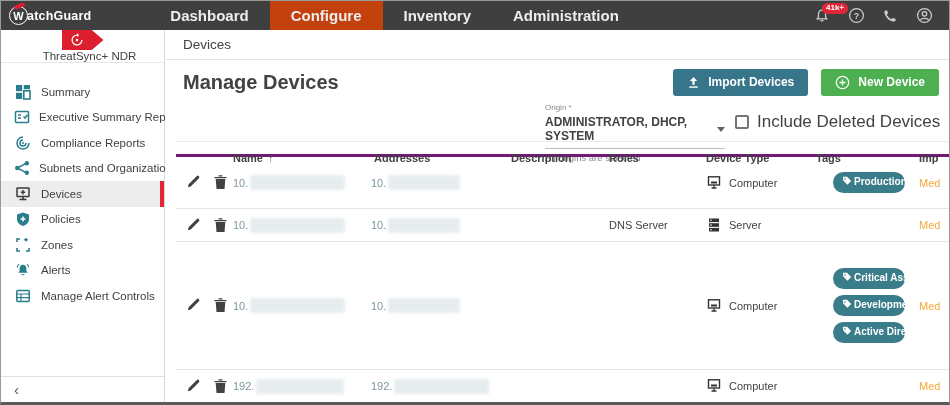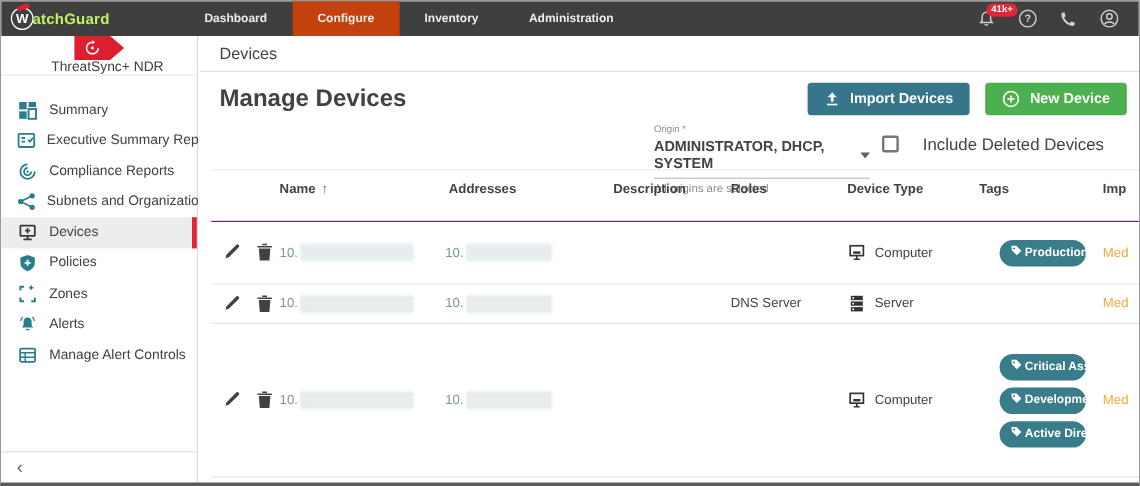--- a/index.html
+++ b/index.html
@@ -5,23 +5,23 @@
   * { margin:0; padding:0; box-sizing:border-box; }
   html,body { background:#fff; }
   body { font-family:"Liberation Sans", sans-serif; color:#424242; }
   .app { position:relative; width:950px; height:405px; border:1px solid #9a9a9a; border-bottom:3px solid #5a5a5a; overflow:hidden; background:#fff; }
 
   
   .navbar { position:absolute; top:0; left:0; right:0; height:29px; background:#3f3f3f; display:flex; align-items:center; z-index:5; }
   .logo { display:flex; align-items:center; margin-left:8px; cursor:pointer; }
   .logo-circle { position:relative; width:19px; height:19px; border:1.5px solid #fff; border-radius:50%; color:#fff; font-size:11px; font-weight:bold; display:flex; align-items:center; justify-content:center; }
   .logo-swoosh { position:absolute; top:-3px; left:4px; width:11px; height:4px; background:#dc1f2e; border-radius:3px 4px 1px 3px; transform:rotate(-22deg); }
-  .logo-rest { color:#bef264; font-size:12.5px; font-weight:bold; letter-spacing:.2px; margin-left:-1px; }
+  .logo-rest { color:#ffffff; font-size:12.5px; font-weight:bold; letter-spacing:.2px; margin-left:-1px; }
   .nav-items { display:flex; align-items:stretch; height:100%; margin-left:58px; }
-  .nav-item { display:flex; align-items:center; padding:0 21px; color:#ededed; font-size:10px; font-weight:bold; cursor:pointer; }
+  .nav-item { display:flex; align-items:center; padding:0 21px; color:#ededed; font-size:15px; font-weight:bold; cursor:pointer; }
   .nav-item.active { background:#c2410c; }
   .nav-right { margin-left:auto; display:flex; align-items:center; gap:16px; margin-right:16px; }
   .nav-icon { position:relative; width:18px; height:18px; color:#cfcfcf; cursor:pointer; display:flex; align-items:center; justify-content:center; }
   .nav-icon svg { display:block; }
   .badge { position:absolute; top:-4px; left:9px; background:#e0273a; color:#fff; font-size:8px; font-weight:bold; border-radius:8px; padding:1.5px 4px; line-height:1; white-space:nowrap; }
 
   
   .sidebar { position:absolute; top:29px; left:0; width:164px; bottom:0; background:#fff; border-right:1px solid #d9d9d9; }
   .sidebar-header { position:relative; height:33px; border-bottom:1px solid #e8e8e8; display:flex; align-items:center;flex-direction:column; }
   .pennant { width:42px; height:29px; background:#dc1f2e; clip-path:polygon(0 0,72% 0,100% 50%,72% 100%,0 100%); display:flex; align-items:center; color:#fff; padding-left:7px; }
@@ -52,25 +52,25 @@
   .filter-input input { width:100%; border:none; border-bottom:1px solid #bdbdbd; font-size:12px; padding:4px 24px 6px 0; outline:none; color:#424242; font-family:"Liberation Sans",sans-serif; }
   .filter-input input::placeholder { color:#9a9a9a; }
   .filter-glyph { position:absolute; right:2px; top:5px; color:#616161; }
   .origin { position:absolute; left:362px; top:0; width:180px; cursor:pointer; }
   .origin .o-label { font-size:8px; color:#8a8a8a; }
   .origin .o-value { font-size:12px; font-weight:bold; color:#424242; border-bottom:1px solid #bdbdbd; padding:3px 0 5px 0; display:flex; align-items:center; }
   .origin .o-caret { margin-left:auto; width:0; height:0; border-left:4.5px solid transparent; border-right:4.5px solid transparent; border-top:5px solid #616161; }
   .origin .o-helper { font-size:9.5px; color:#8a8a8a; margin-top:3px; }
   .chk { position:absolute; left:552px; top:9px; display:flex; align-items:center; cursor:pointer; }
   .chk .box { width:14px; height:14px; border:2px solid #757575; border-radius:2px; background:#fff; }
-  .chk .lbl { font-size:14px; color:#424242; margin-left:20px; white-space:nowrap; }
+  .chk .lbl { font-size:17px; color:#424242; margin-left:8px; white-space:nowrap; }
 
   
   .table { position:absolute; top:111px; left:10px; right:0; }
-  .t-head { position:relative; height:44px; border-top:1px solid #ececec; border-bottom:1px solid #701a75; }
+  .t-head { position:relative; height:16px; border-top:1px solid #ececec; border-bottom:3px solid #701a75; }
   .t-head .th { position:absolute; top:0; height:32px; display:flex; align-items:center; font-size:11px; font-weight:bold; color:#424242; white-space:nowrap; }
   .t-row { position:relative; border-bottom:1px solid #e6e6e6; }
   .t-row .cell { position:absolute; top:0; bottom:0; display:flex; align-items:center; font-size:11px; color:#424242; white-space:nowrap; }
   .c-actions { left:10px; gap:10px; }
   .c-name { left:57px; } .c-addr { left:195px; } .c-desc { left:335px; }
   .c-roles { left:433px; } .c-type { left:530px; gap:7px; } .c-tags { left:640px; }
   .c-imp { left:743px; color:#f5a83c !important; }
   .th-name { left:57px; } .th-addr { left:198px; } .th-desc { left:335px; }
   .th-roles { left:433px; } .th-type { left:530px; } .th-tags { left:640px; } .th-imp { left:743px; }
   .sort-arrow { font-size:11px; margin-left:5px; color:#616161; }

